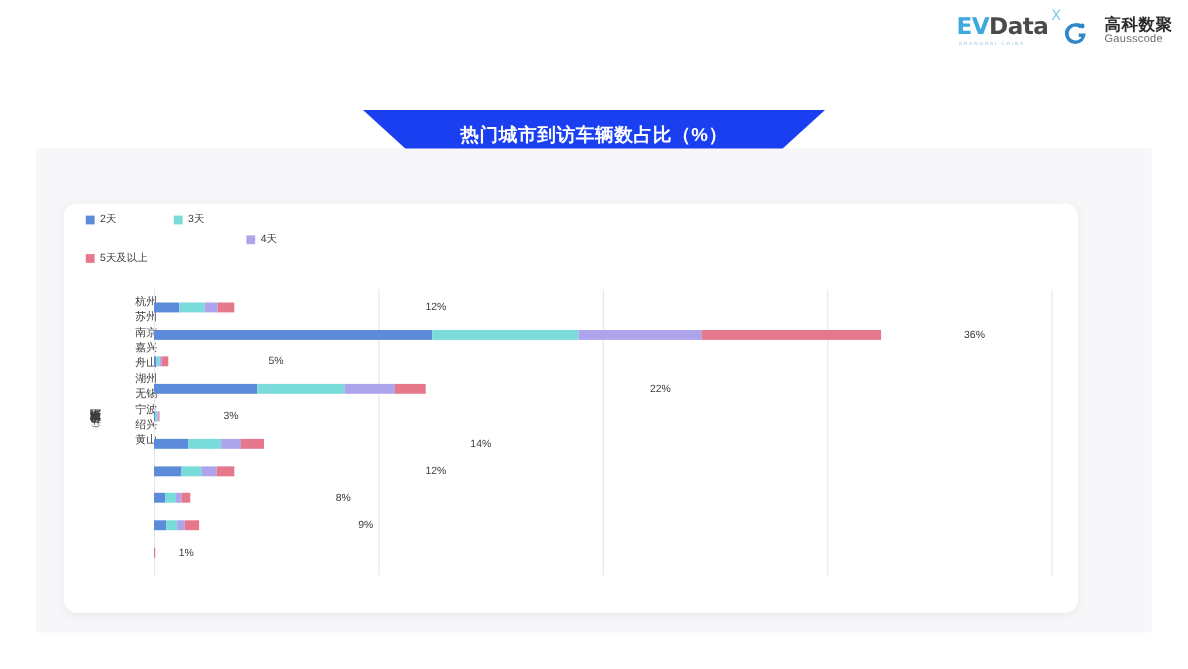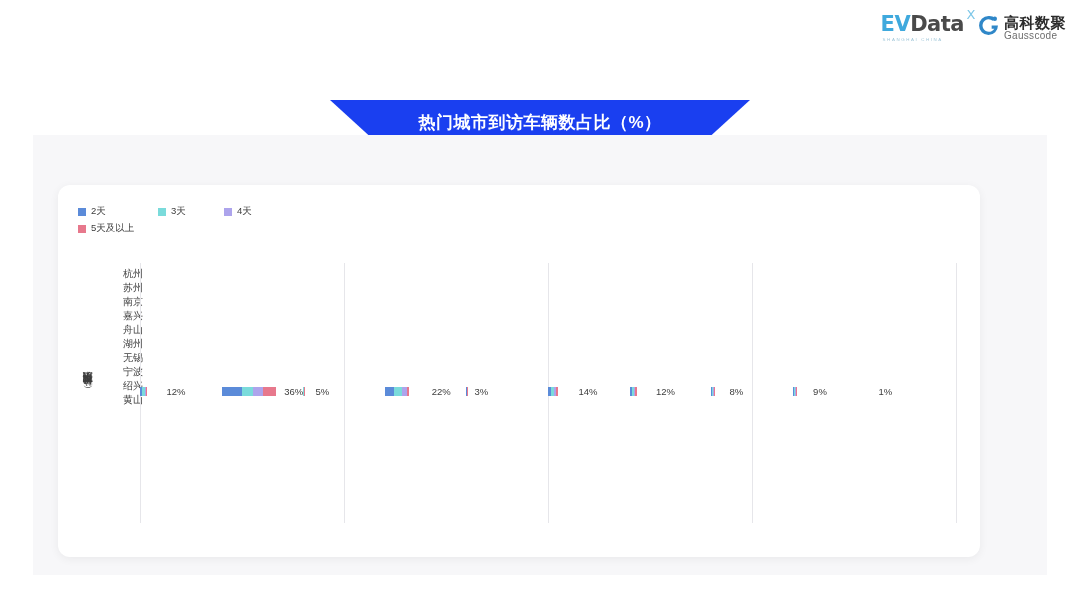--- a/index.html
+++ b/index.html
@@ -56,22 +56,22 @@
   .logo-evdata-sub {
     font-size: 4.4px;
     letter-spacing: 1.6px;
     color: #9fc6d8;
     margin-top: 3px;
     margin-left: 2px;
     text-transform: uppercase;
   }
   .logo-gauss {
     display: flex;
-    align-items: flex-start;
-    gap: 5px;
+    align-items: flex-end;
+    gap: 16px;
   }
   .gauss-mark {
     width: 21px;
     height: 21px;
     flex: none;
   }
   .logo-gauss-text {
     display: flex;
     flex-direction: column;
     line-height: 1.05;
@@ -139,37 +139,37 @@
     height: 372px;
     background: #ffffff;
     border-radius: 12px;
     box-shadow: 0 2px 10px rgba(0,0,0,0.06);
   }
 
   
   .legend {
     position: absolute;
     left: 20px;
-    top: 20px;
+    top: 8px;
     width: 300px;
     display: flex;
     flex-wrap: wrap;
     align-items: flex-start;
     gap: 4px 0;
   }
   .legend-item {
     display: flex;
     align-items: center;
     gap: 5px;
     font-size: 9.5px;
     color: #3c3c3c;
   }
   .legend-item.w1 { width: 80px; }
   .legend-item.w2 { width: 66px; }
-  .legend-item.w3 { width: 60px; }
+  .legend-item.w3 { width: 60px; margin-top: 18px; }
   .legend-item.w4 { width: 200px; }
   .legend-swatch {
     width: 8px;
     height: 8px;
     flex: none;
   }
 
   
   .chart {
     position: absolute;
@@ -226,21 +226,21 @@
     position: absolute;
     top: -4px;
     bottom: -8px;
     width: 1px;
     background: #e6e6ea;
   }
   .rows {
     position: absolute;
     inset: 0;
     display: flex;
-    flex-direction: row;
+    flex-direction: column;
   }
   .row {
     flex: 1;
     display: flex;
     align-items: center;
     position: relative;
   }
   .cat-row {
     flex: 1;
     display: flex;

